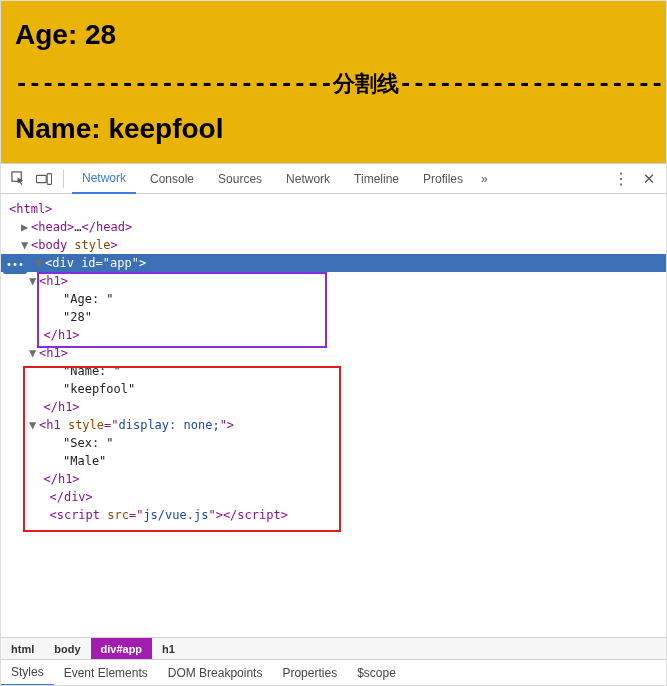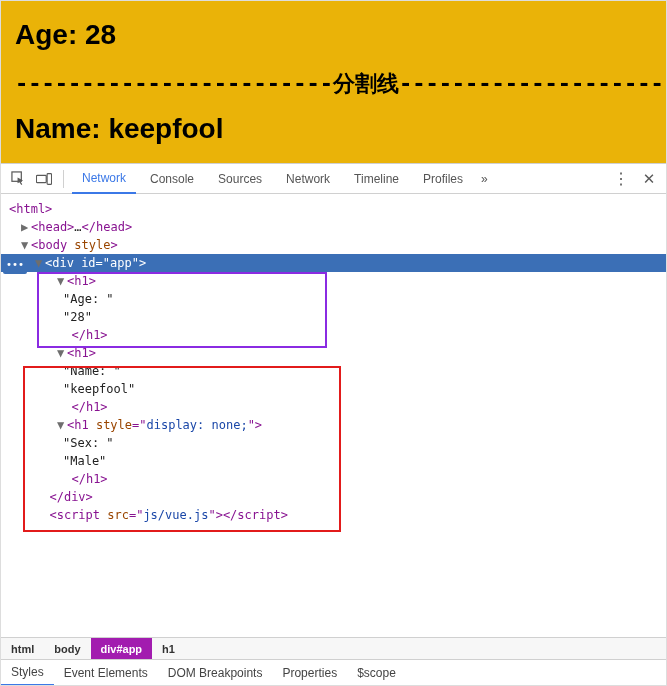--- a/index.html
+++ b/index.html
@@ -37,21 +37,21 @@
   .breadcrumb { height: 22px; border-top: 1px solid #d0d0d0; display: flex; align-items: center; font-size: 11px; background: #f7f7f7; font-weight: bold; }
   .crumb { padding: 0 10px; height: 22px; display: flex; align-items: center; color: #333; cursor: pointer; }
   .crumb.sel { background: #a21caf; color: #fff; }
 
   .subtabs { height: 26px; border-top: 1px solid #d0d0d0; display: flex; align-items: center; font-size: 12px; background: #fff; }
   .subtab { padding: 0 10px; height: 26px; display: flex; align-items: center; color: #444; cursor: pointer; }
   .subtab.active { border-bottom: 2px solid #3b78e7; }
 
   .indent1 { padding-left: 20px; }
   .indent2 { padding-left: 34px; }
-  .indent3 { padding-left: 56px; }
+  .indent3 { padding-left: 28px; }
   .indent4 { padding-left: 62px; }
 </style>
 </head>
 <body>
 
 <div class="viewport">
 
   <div class="page">
     <h1>
       <span>Age: </span><span>28</span>

